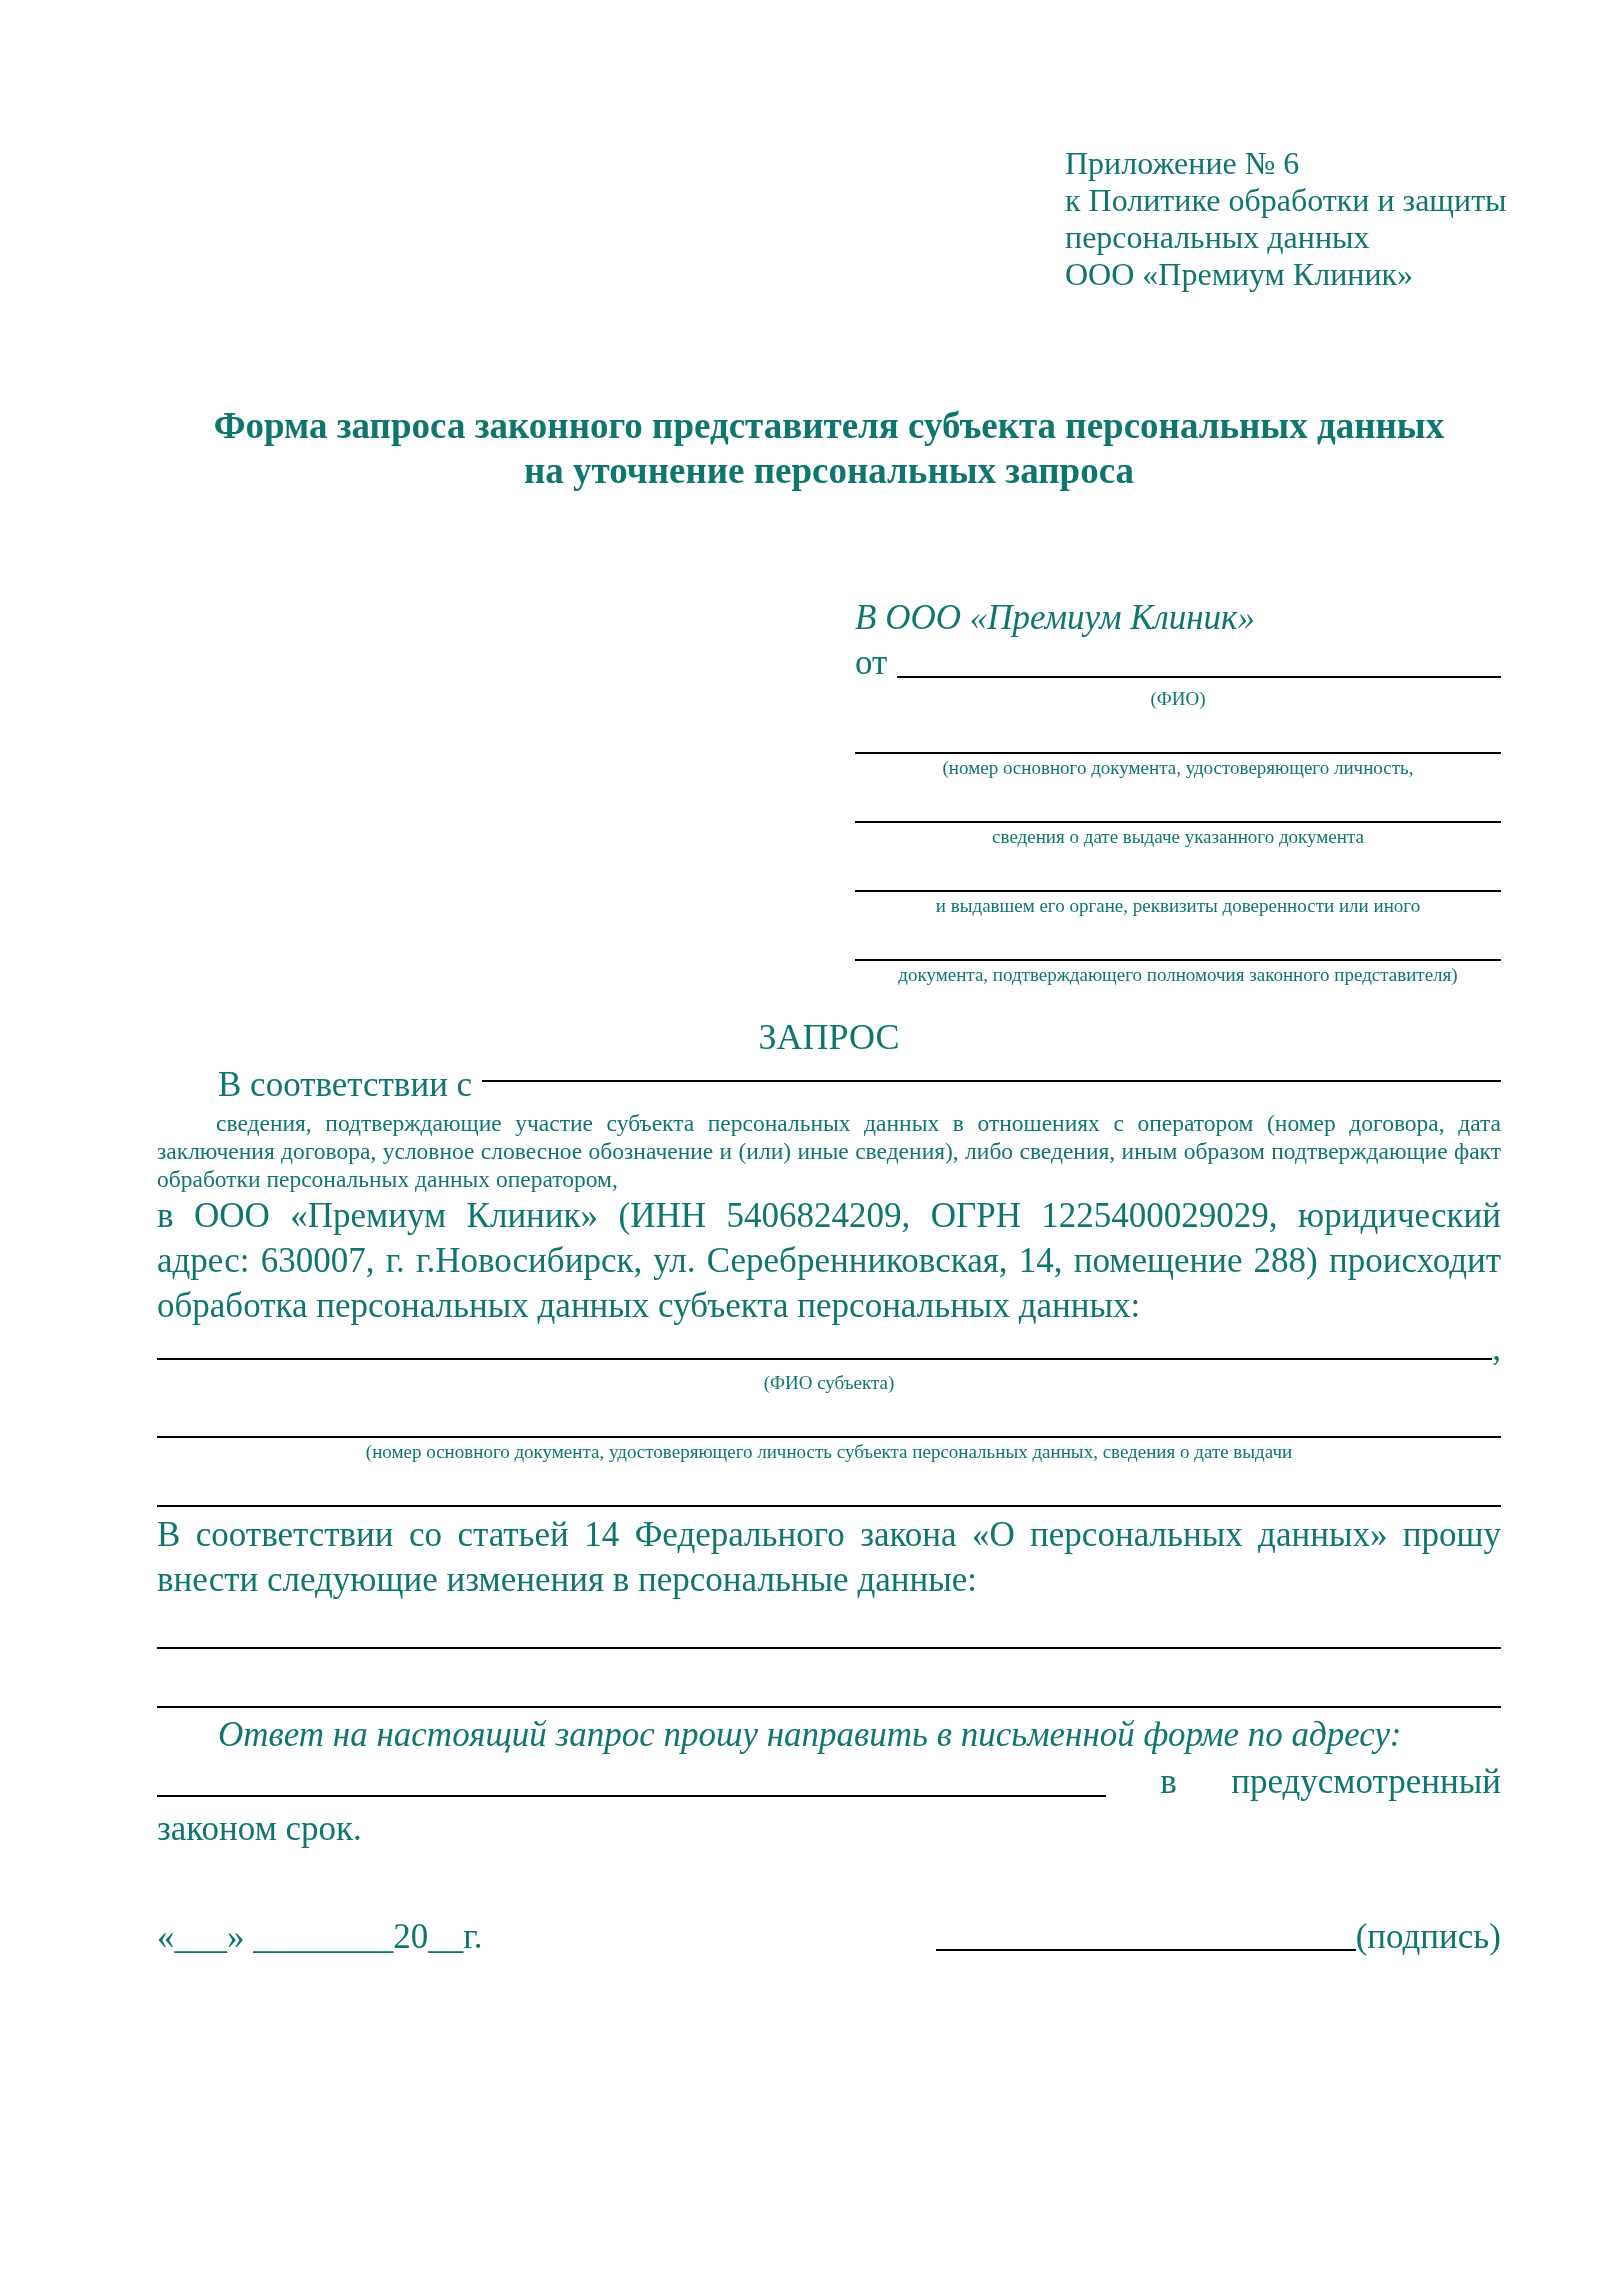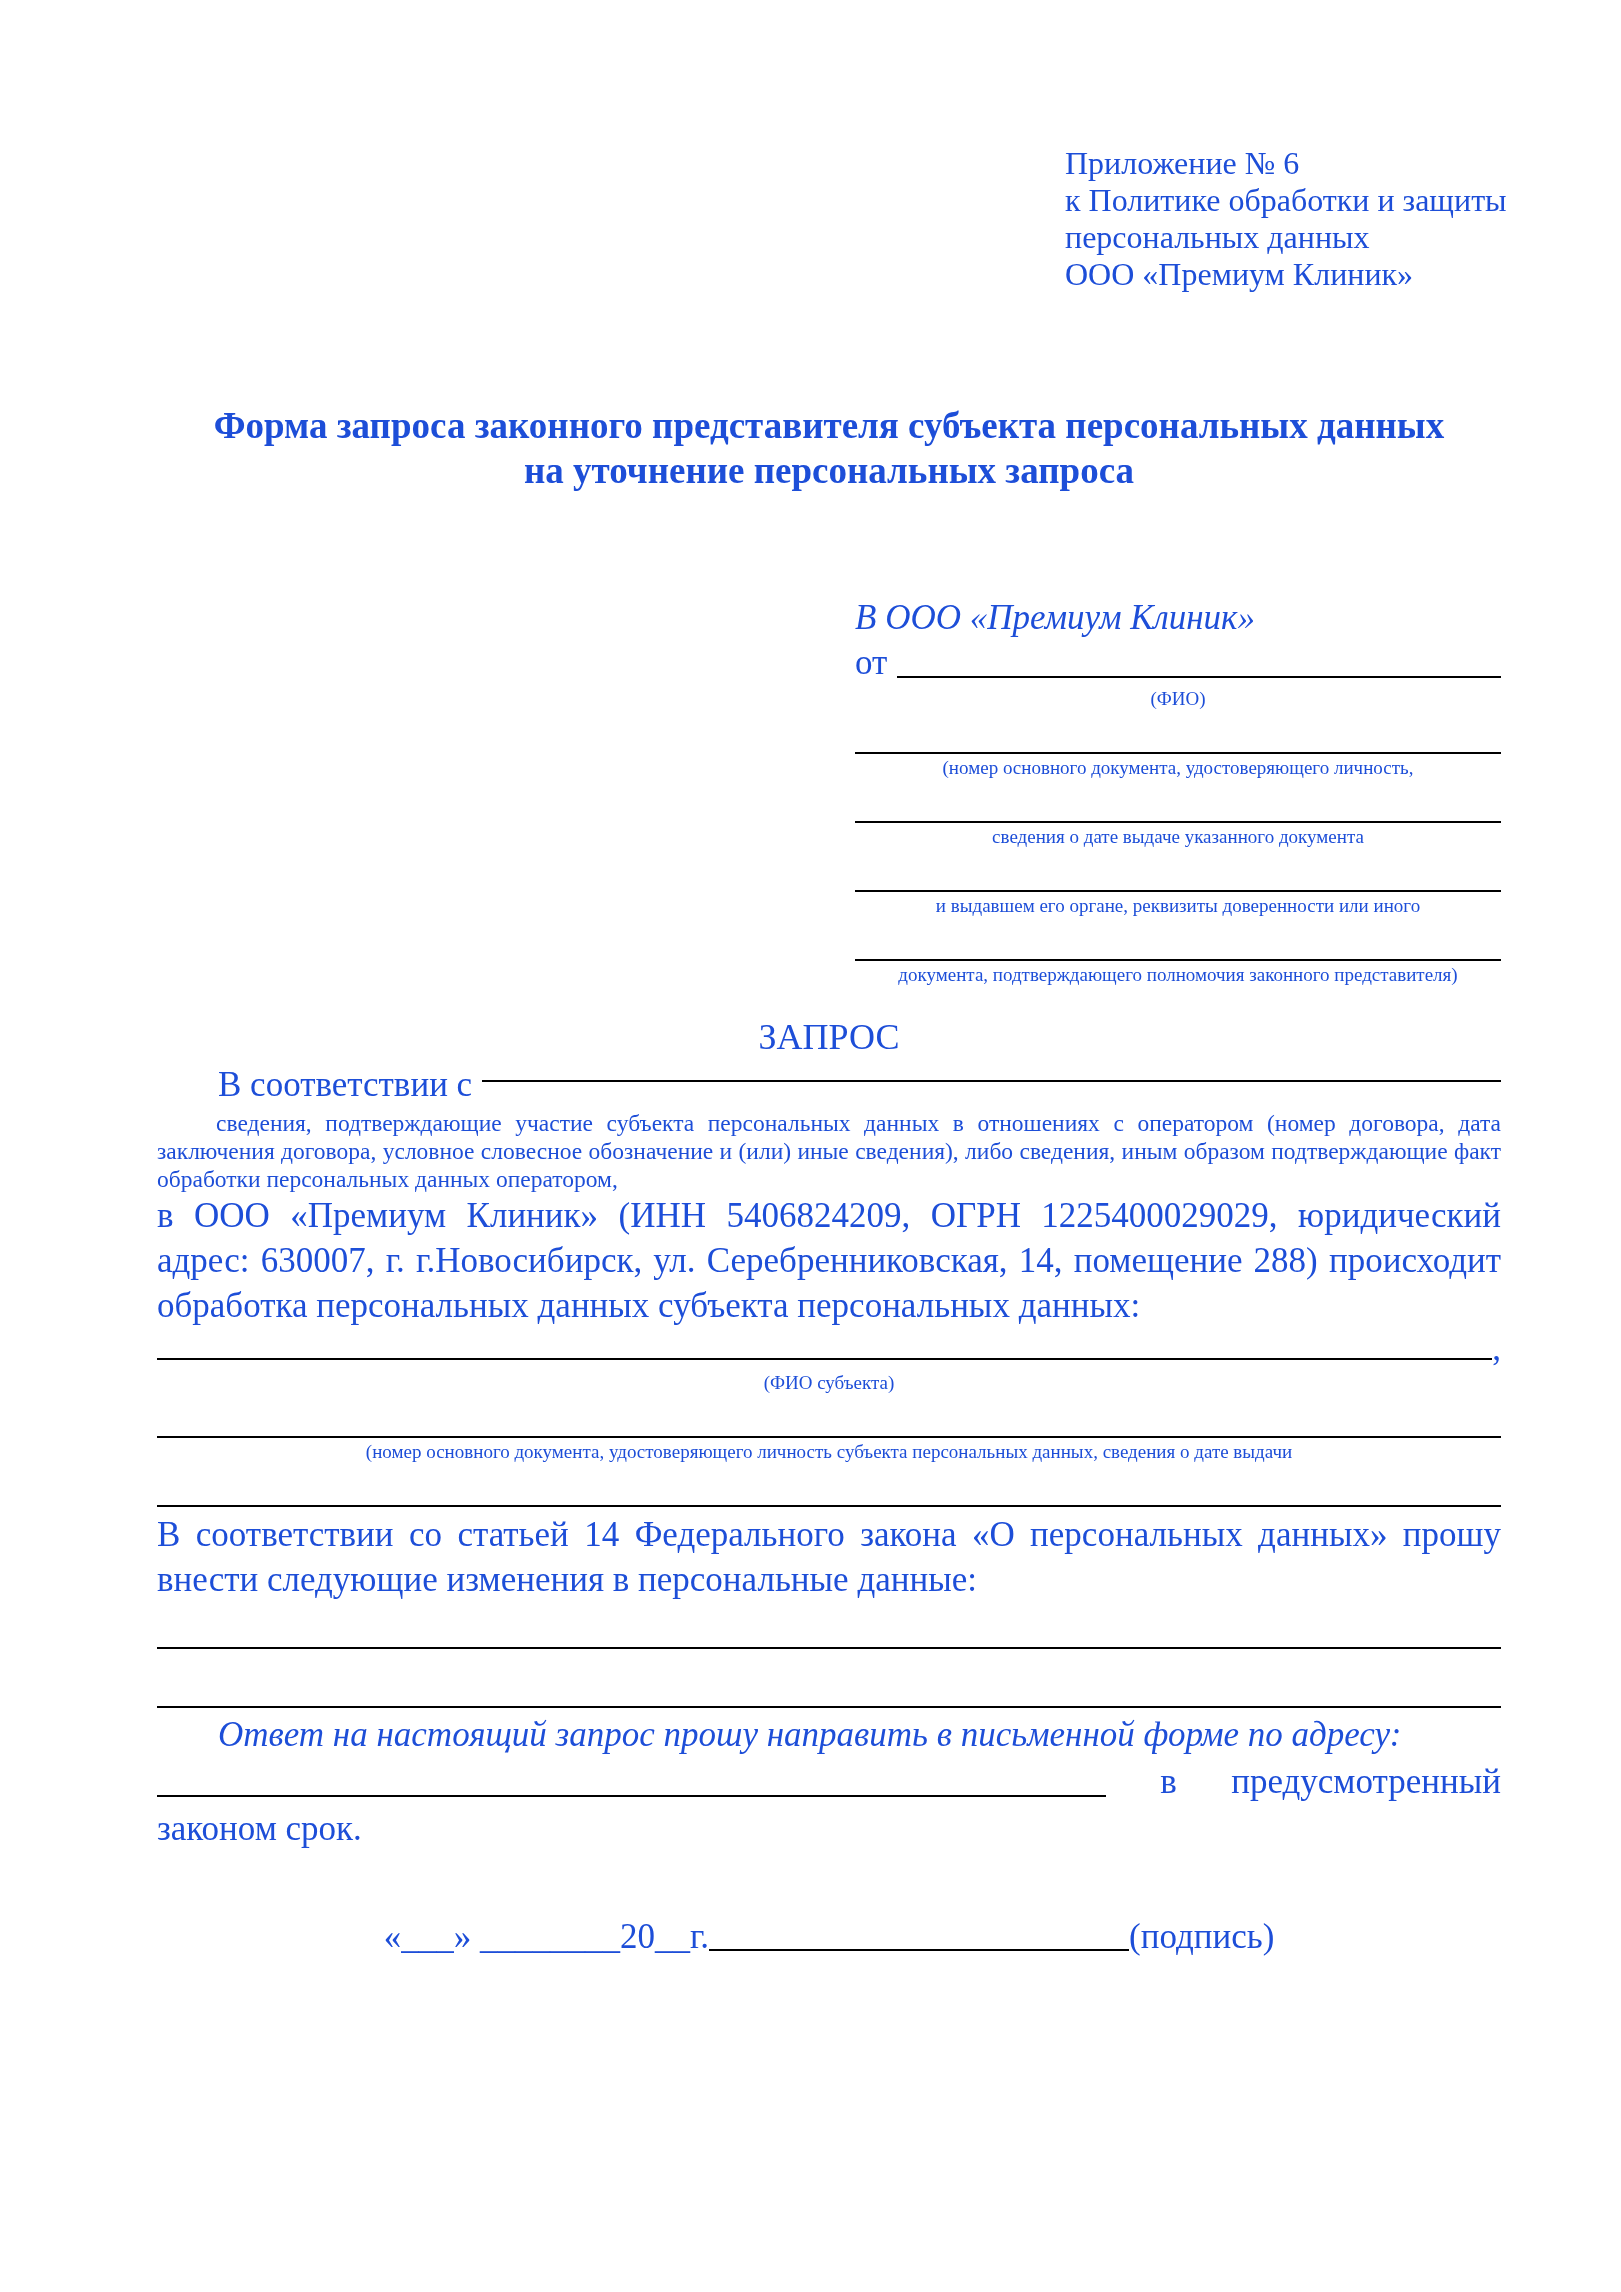--- a/index.html
+++ b/index.html
@@ -1,20 +1,20 @@
 <!DOCTYPE html>
 <html lang="ru"><head>
 <meta charset="utf-8">
 <style>
   html,body{margin:0;padding:0;background:#e8e8e8;}
   .page{
     position:relative;
     width:1621px;height:2293px;
     background:#ffffff;
-    color:#1d4ed8;
+    color:#0f766e;
     font-family:"Liberation Serif","DejaVu Serif",serif;
     box-sizing:border-box;
     padding:145px 120px 0 157px;
     overflow:hidden;
   }
   
   .appendix{width:436px;margin-left:auto;font-size:32px;line-height:37px;}
   .appendix div{white-space:nowrap;}
   
   .doc-title{margin-top:110px;text-align:center;font-weight:bold;font-size:37px;line-height:45px;}
@@ -36,21 +36,21 @@
   .cap-block{font-size:23.5px;line-height:28px;text-align:justify;text-indent:59px;}
   .para{font-size:35px;line-height:45px;text-align:justify;}
   .para.indent{text-indent:61px;font-style:italic;}
   .comma-row{font-size:35px;line-height:41px;}
   .comma-row .fill{margin-bottom:8.8px;}
   .gap-blank{border-bottom:2.9px solid #000;}
   
   .answer-row{display:flex;justify-content:space-between;align-items:flex-end;font-size:35px;line-height:49px;}
   .answer-row .uline{width:949px;height:0;border-bottom:2.9px solid #000;margin-bottom:8.8px;}
   
-  .footer-row{display:flex;justify-content:center;align-items:flex-end;margin-top:63px;font-size:35px;line-height:45px;}
+  .footer-row{display:flex;justify-content:space-between;align-items:flex-end;margin-top:63px;font-size:35px;line-height:45px;}
   .sig{display:flex;align-items:flex-end;}
   .sig .uline{width:420px;height:0;border-bottom:2.9px solid #000;margin-bottom:7.8px;}
 </style>
 </head>
 <body>
 
 <div class="page">
 
   <div class="appendix">
     <div>Приложение № 6</div>

